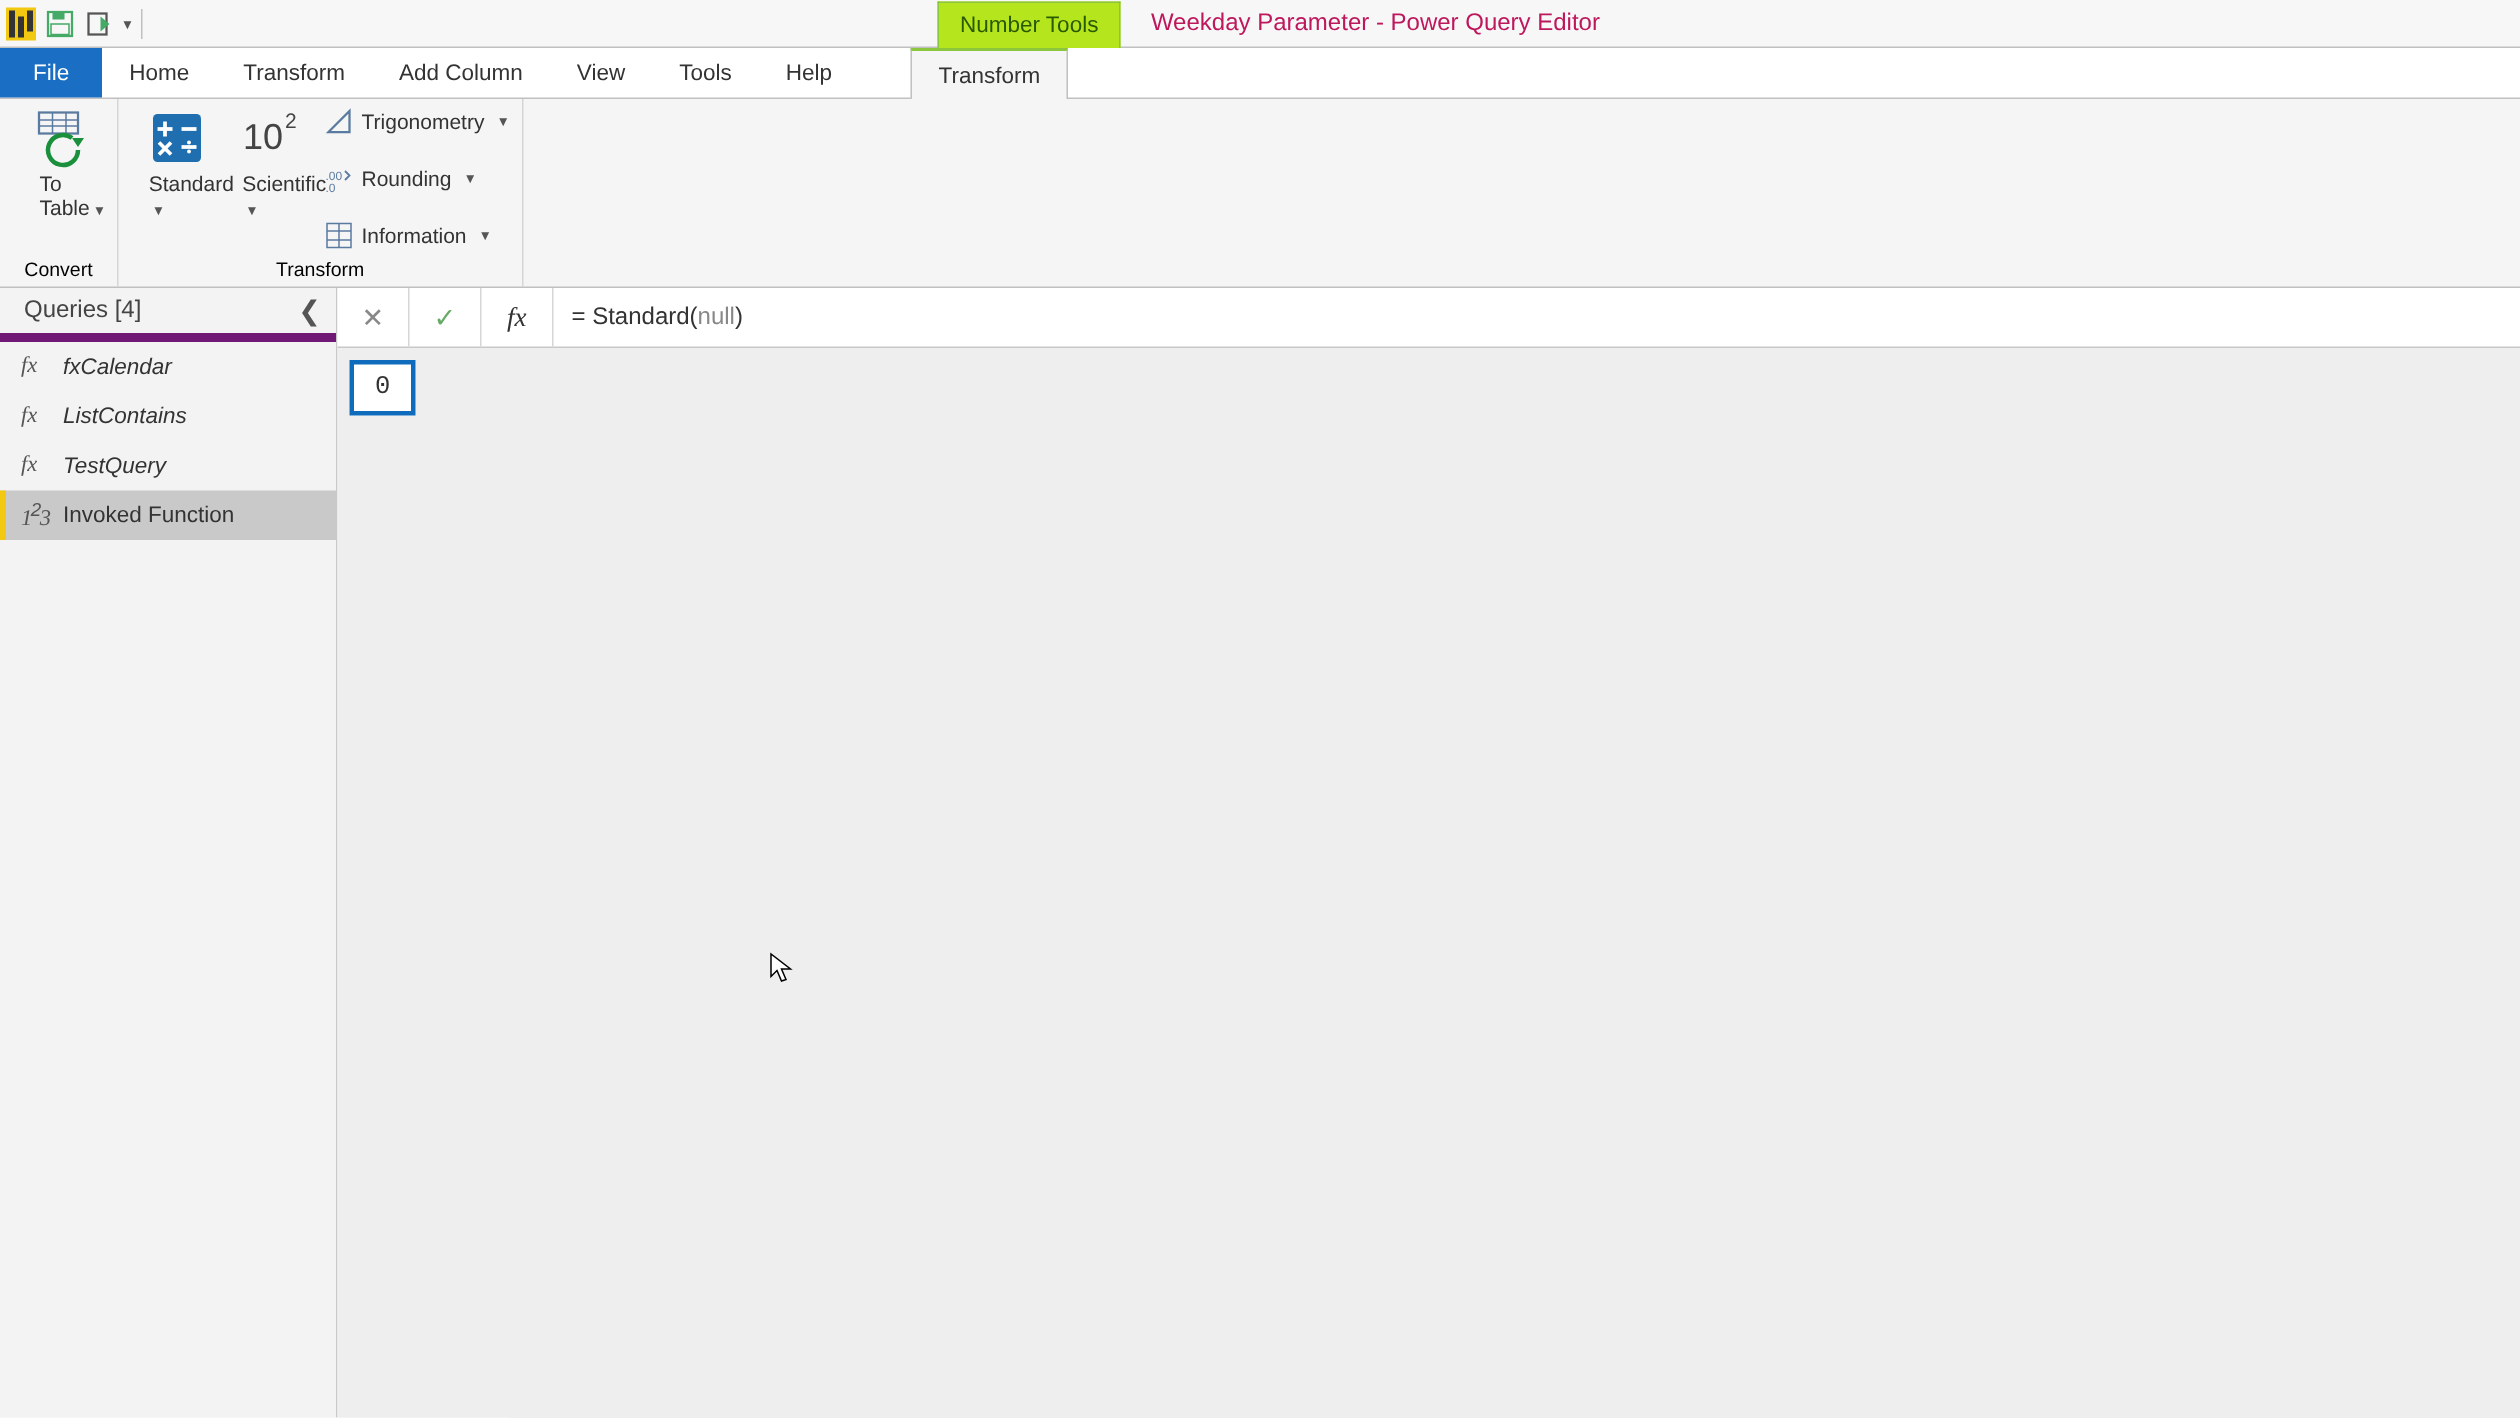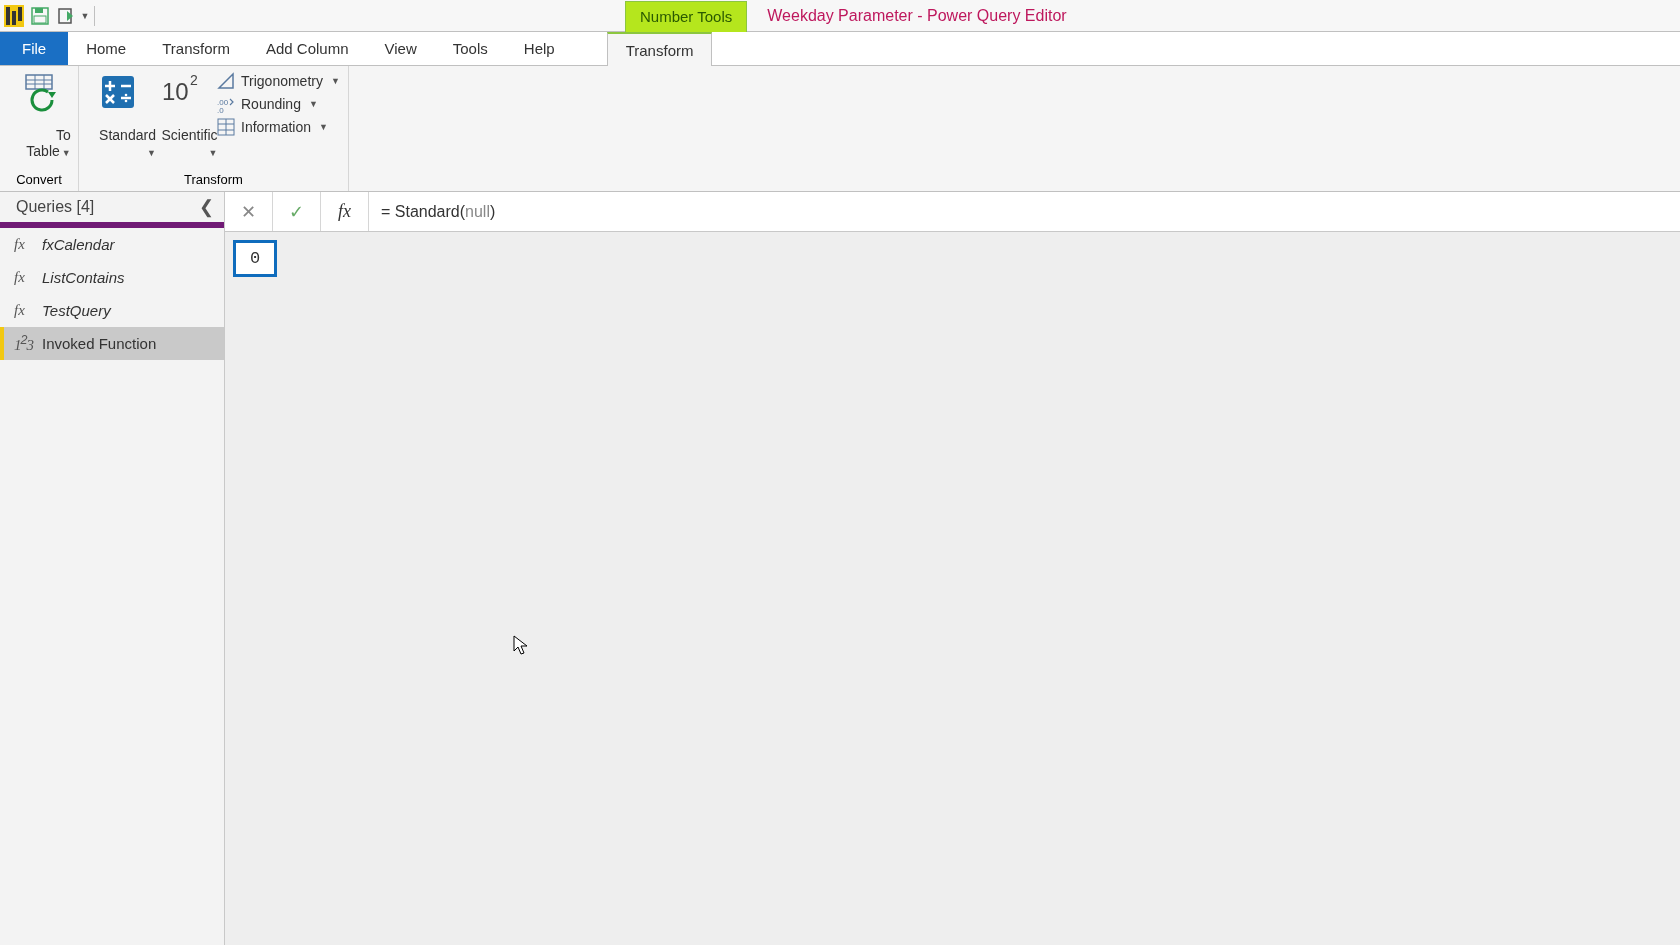--- a/index.html
+++ b/index.html
@@ -24,26 +24,26 @@
 .ribbon-tab { padding:0 18px; display:flex; align-items:center; font-size:15px; color:#333; cursor:default; }
 .ribbon-tab.file { background:#1a6fc4; color:#fff; padding:0 22px; }
 .ribbon-tab.active-ctx { border-top:2px solid #8cc63f; border-left:1px solid #c0c0c0; border-right:1px solid #c0c0c0; margin-bottom:-1px; background:#f5f5f5; }
 
 
 .ribbon-body { height:126px; background:#f5f5f5; border-bottom:1px solid #c0c0c0; display:flex; }
 .ribbon-group { display:flex; flex-direction:column; border-right:1px solid #d6d6d6; padding:4px 8px 2px; }
 .ribbon-group-controls { flex:1; display:flex; align-items:flex-start; }
 .ribbon-group-label { font-size:13px; color:#000000; text-align:center; padding-bottom:2px; }
 
-.big-btn { width:62px; display:flex; flex-direction:column; align-items:center; gap:15px; padding-top:2px; }
+.big-btn { width:62px; display:flex; flex-direction:column; align-items:center; gap:2px; padding-top:2px; }
 .big-btn .ico { width:40px; height:40px; display:flex; align-items:center; justify-content:center; }
-.big-btn .lbl { font-size:14px; color:#333; text-align:right; line-height:1.15;margin-left:19px; }
+.big-btn .lbl { font-size:14px; color:#333; text-align:left; line-height:1.15;margin-left:19px; }
 .caret { font-size:9px; color:#555; margin-left:2px; }
 
-.small-btn-stack { display:flex; flex-direction:column; gap:5px; padding-top:2px; padding-left:6px; }
+.small-btn-stack { display:flex; flex-direction:column; gap:20px; padding-top:2px; padding-left:6px; }
 .small-btn { display:flex; align-items:center; gap:6px; font-size:14px; color:#333; }
 .small-btn .ico { width:18px; height:18px; display:flex; align-items:center; justify-content:flex-start; }
 
 
 .content { display:flex; height:calc(945px - 32px - 34px - 126px); }
 
 
 .queries-pane { width:225px; background:#f3f3f3; border-right:1px solid #c8c8c8; display:flex; flex-direction:column; }
 .queries-header { height:36px; display:flex; align-items:center; justify-content:space-between; padding:0 10px 0 16px; border-bottom:6px solid #701a75; font-size:16px; color:#444; }
 .queries-collapse { color:#555; font-size:18px; }

